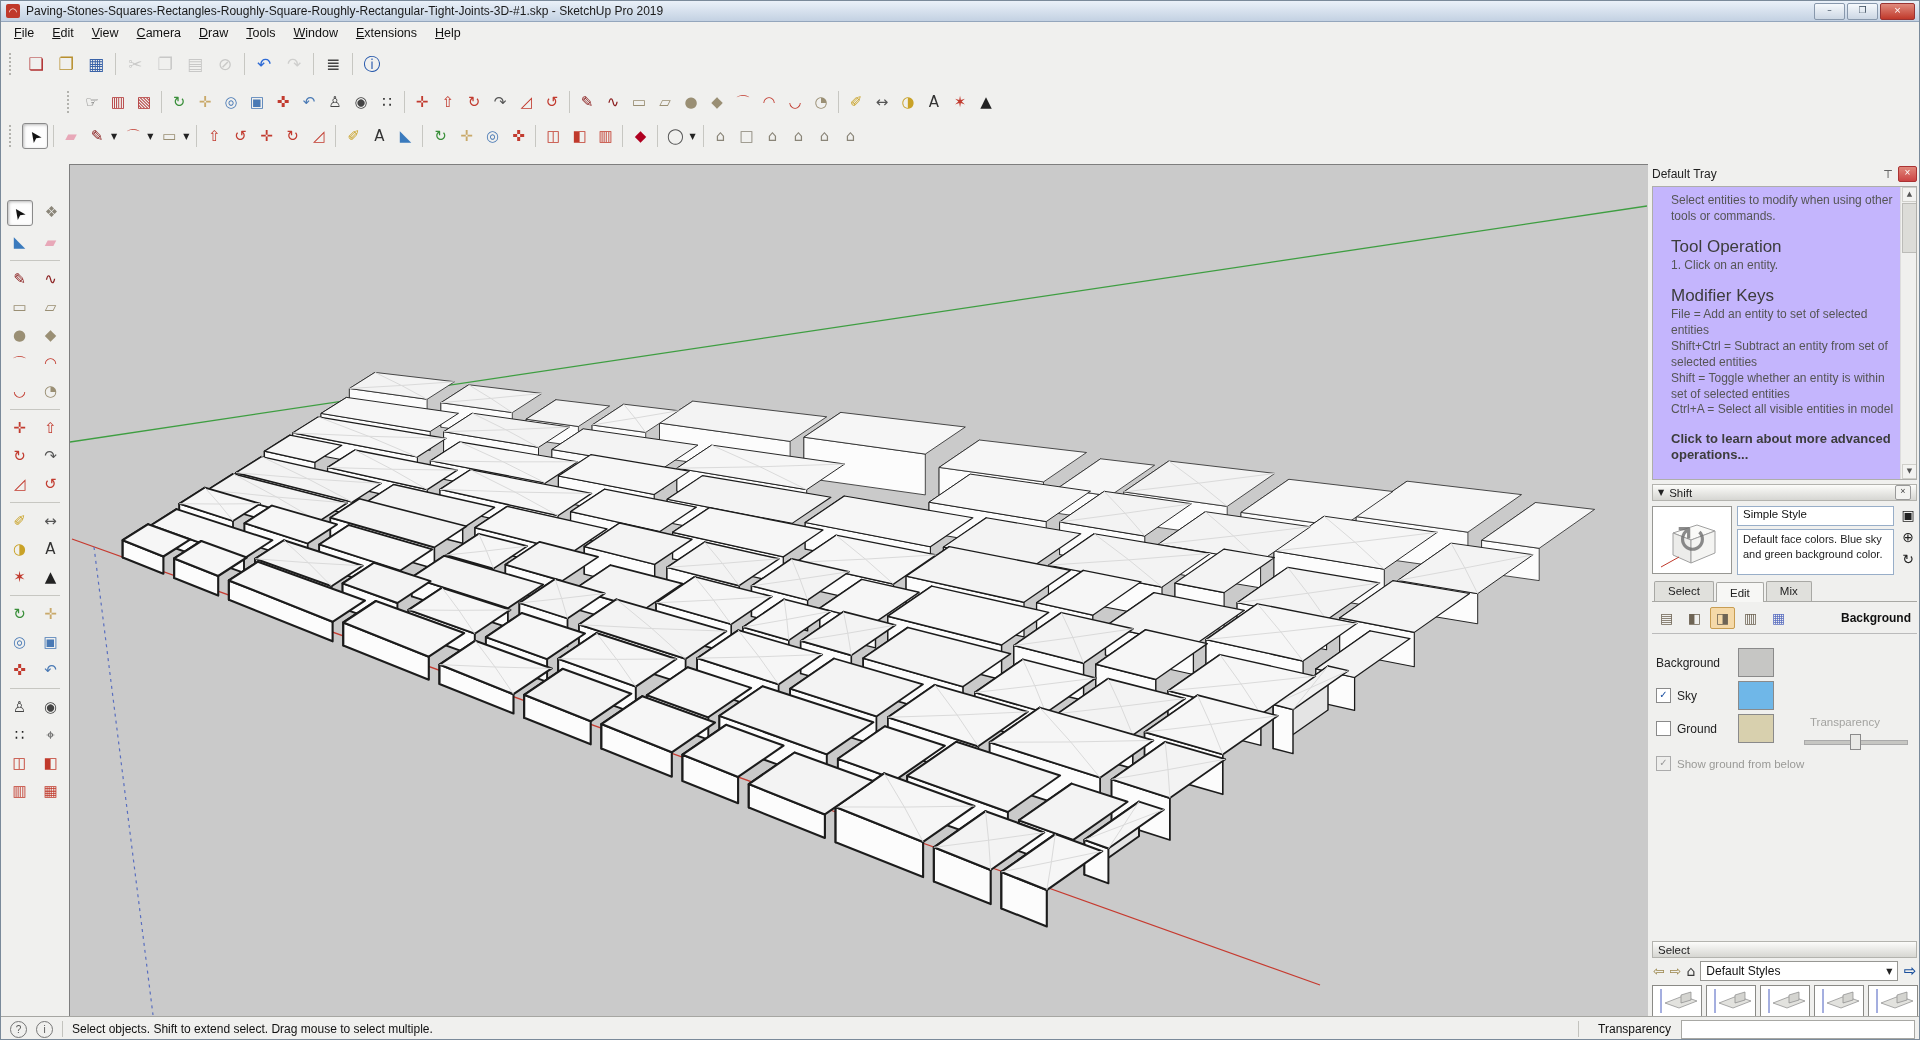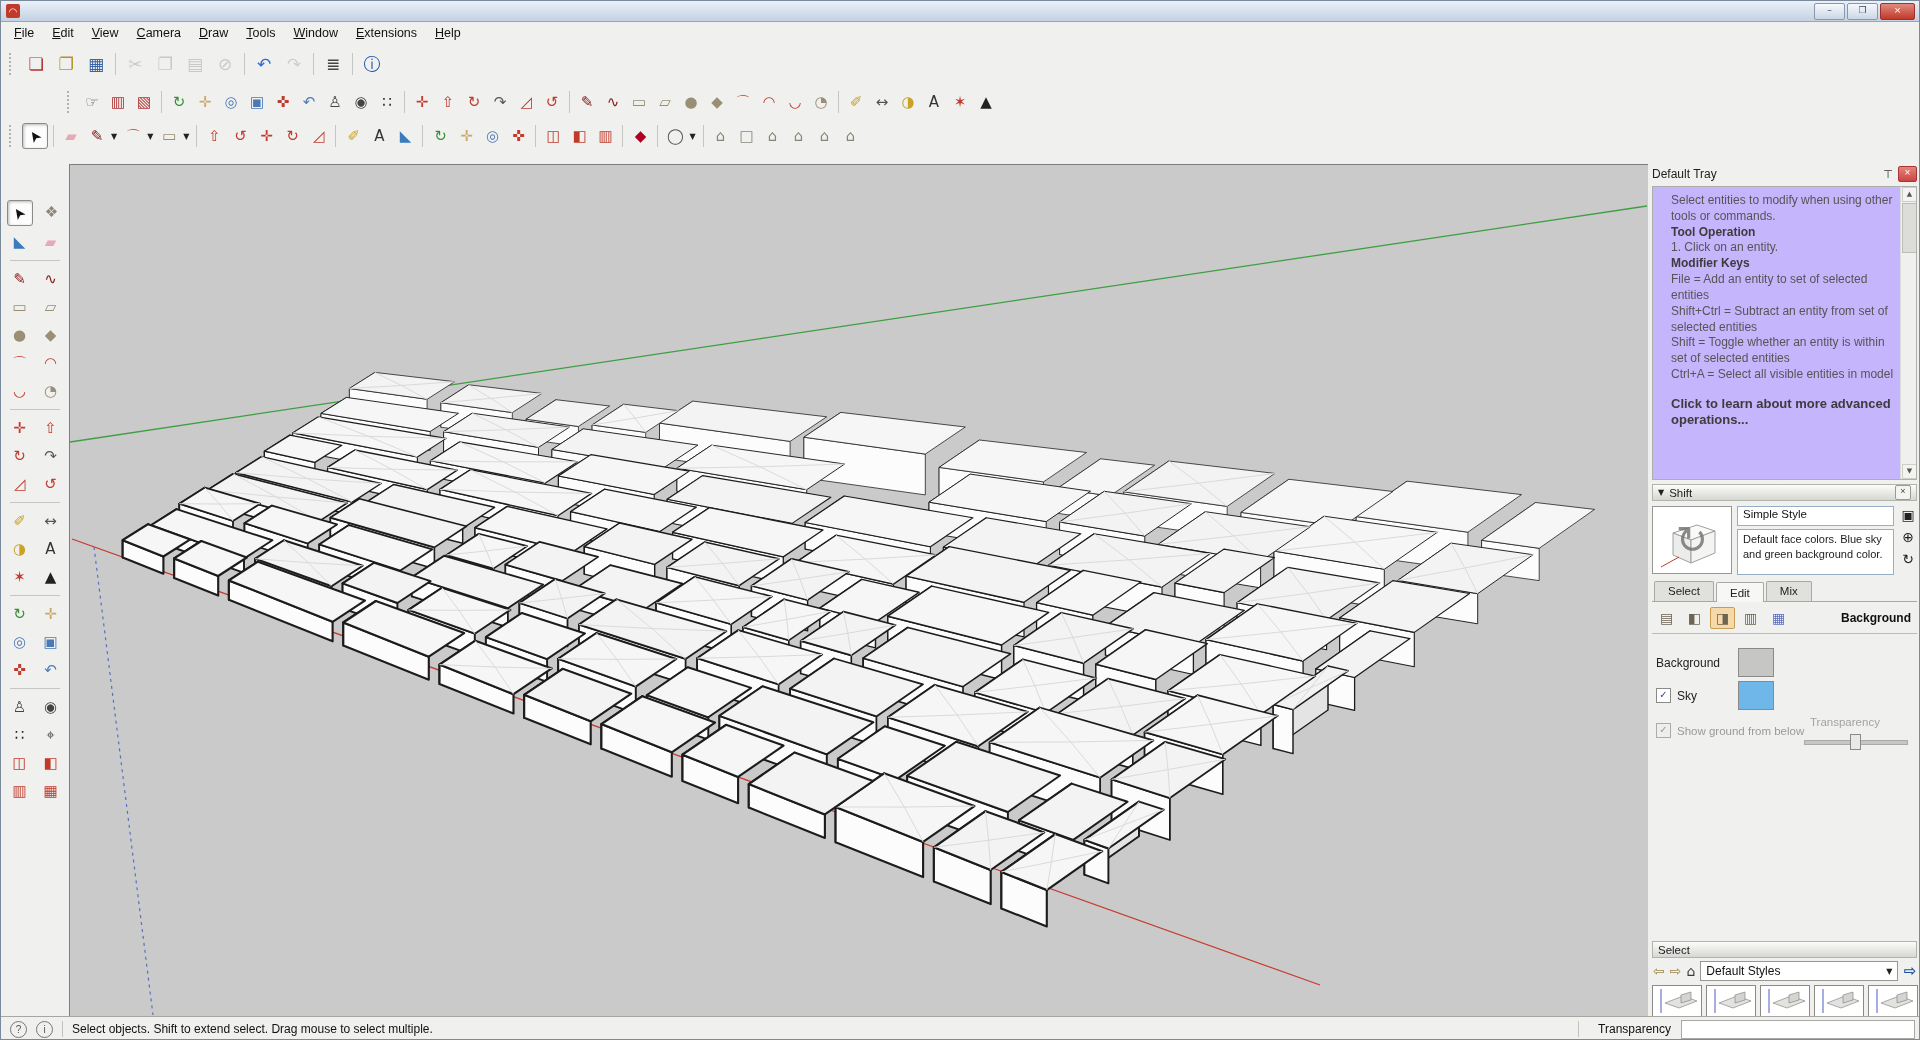--- a/index.html
+++ b/index.html
@@ -48,21 +48,21 @@
 
   
   #tray{left:1647px;top:163px;width:273px;height:852px;background:#f0f0ee;}
   #tray-header{position:absolute;left:0;top:0;right:0;height:20px;display:flex;align-items:center;
                padding:0 4px;font-size:12px;color:#222;}
   #tray-pin{margin-left:auto;font-size:11px;color:#333;width:14px;text-align:center;font-family:"DejaVu Sans",sans-serif;}
   #tray-close{width:17px;height:14px;background:linear-gradient(#e0877b,#c44);border:1px solid #a33;border-radius:2px;
               color:#fff;font-size:10px;line-height:12px;text-align:center;margin-left:3px;}
   #instructor{position:absolute;left:4px;top:22px;right:4px;height:292px;background:#c4b5fd;border:1px solid #aeaeaa;overflow:hidden;}
   #instr-content{position:absolute;left:18px;top:6px;right:22px;font-size:12px;color:#555;line-height:1.32;}
-  .instr-h{font-weight:bold;color:#3c3c3c;font-size:12px;}
+  .instr-h{font-weight:normal;color:#3c3c3c;font-size:17px;margin-top:11px;}
   .instr-footer{font-weight:bold;color:#3c3c3c;font-size:13px;margin-top:13px;line-height:1.25;}
   .vscroll{position:absolute;right:0;top:0;bottom:0;width:15px;background:#f0f0ee;border-left:1px solid #ddd;}
   .vs-btn{position:absolute;left:1px;width:13px;height:13px;font-size:7px;color:#555;text-align:center;line-height:13px;
           background:#f3f3f1;border:1px solid #cfcfca;font-family:"DejaVu Sans",sans-serif;}
   .vs-thumb{position:absolute;left:1px;top:16px;width:13px;height:48px;background:#dcdcd8;border:1px solid #bcbcb8;}
 
   .sec-header{height:17px;background:linear-gradient(#fcfcfa,#d6d6d2);border:1px solid #b3b3ae;display:flex;
               align-items:center;padding:0 5px;font-size:11.5px;color:#222;box-sizing:border-box;}
   .sec-arrow{font-size:8px;margin-right:5px;font-family:"DejaVu Sans",sans-serif;}
   .sec-x{margin-left:auto;width:14px;height:13px;border:1px solid #999;background:#f3f3f1;font-size:9px;
@@ -124,20 +124,21 @@
   #sb-msg{font-size:12px;color:#111;}
   #sb-right{margin-left:auto;display:flex;align-items:center;}
   #sb-meas-label{font-size:12px;color:#111;margin:0 10px 0 10px;}
   #sb-meas-box{width:232px;height:17px;background:#fff;border:1px solid #a8a8a4;margin-right:4px;}
 </style>
 </head>
 <body>
 
 <div class="abs" id="titlebar">
   <span id="app-icon">◠</span>
+  <span id="window-title">Paving-Stones-Squares-Rectangles-Roughly-Square-Roughly-Rectangular-Tight-Joints-3D-#1.skp - SketchUp Pro 2019</span>
   <span id="win-buttons">
     <span class="winbtn">–</span>
     <span class="winbtn">❐</span>
     <span class="winbtn close">×</span>
   </span>
 </div>
 
 <div class="abs" id="menubar">
     <span class="menu-item">File</span>
     <span class="menu-item">Edit</span>
@@ -1146,20 +1147,25 @@
     <div id="bg-rows">
       <div class="bg-row">
         <span class="bg-label">Background</span>
         <span class="swatch" id="sw-bg" style="background: rgb(198, 198, 196);"></span>
       </div>
       <div class="bg-row">
         <span class="cb" id="cb-sky">✓</span>
         <span class="bg-label">Sky</span>
         <span class="swatch" id="sw-sky" style="background: rgb(111, 183, 232);"></span>
       </div>
+      <div class="bg-row">
+        <span class="cb" id="cb-ground"></span>
+        <span class="bg-label">Ground</span>
+        <span class="swatch" id="sw-ground" style="background: rgb(216, 208, 174);"></span>
+      </div>
       <span id="transp-label">Transparency</span>
       <span id="transp-slider">
         <span id="transp-track"></span>
         <span id="transp-thumb"></span>
       </span>
       <div class="bg-row" id="show-ground-row">
         <span class="cb disabled" id="cb-showground">✓</span>
         <span class="bg-label">Show ground from below</span>
       </div>
     </div>

